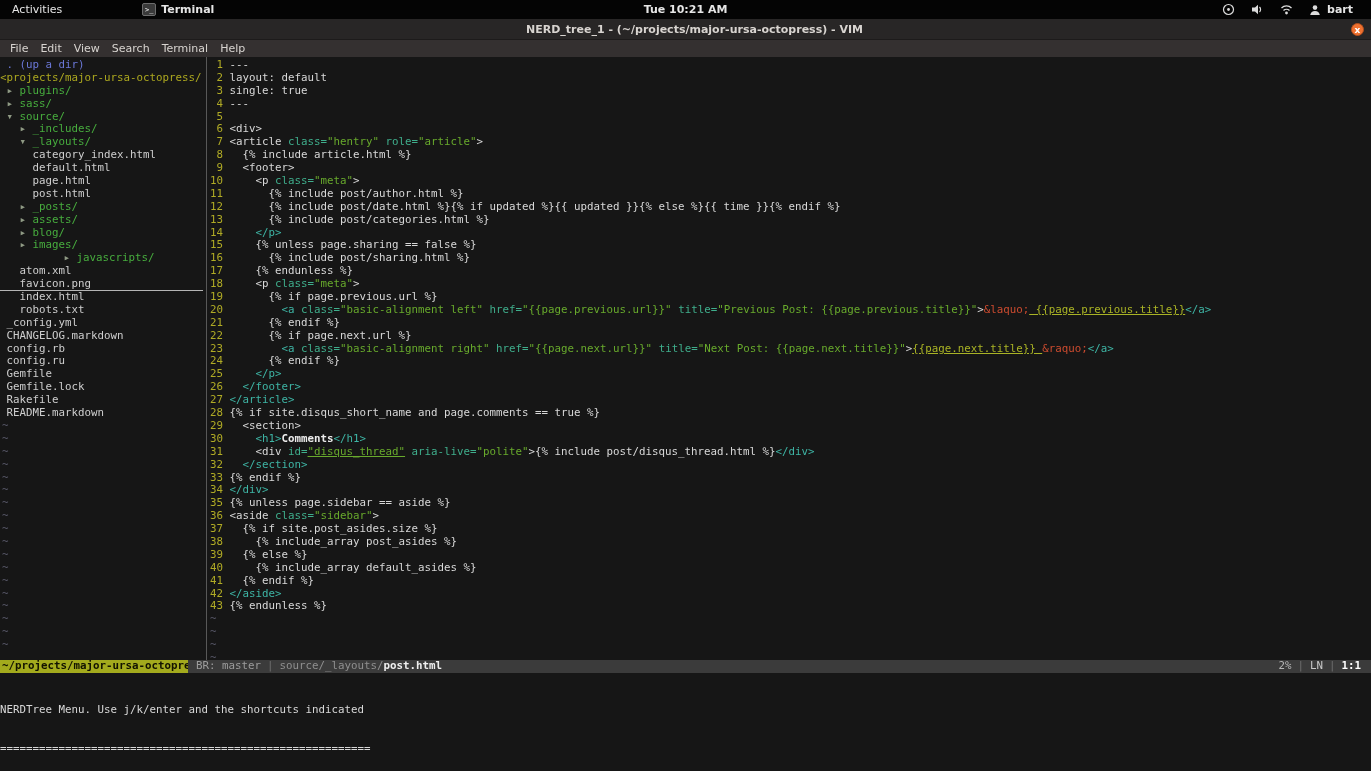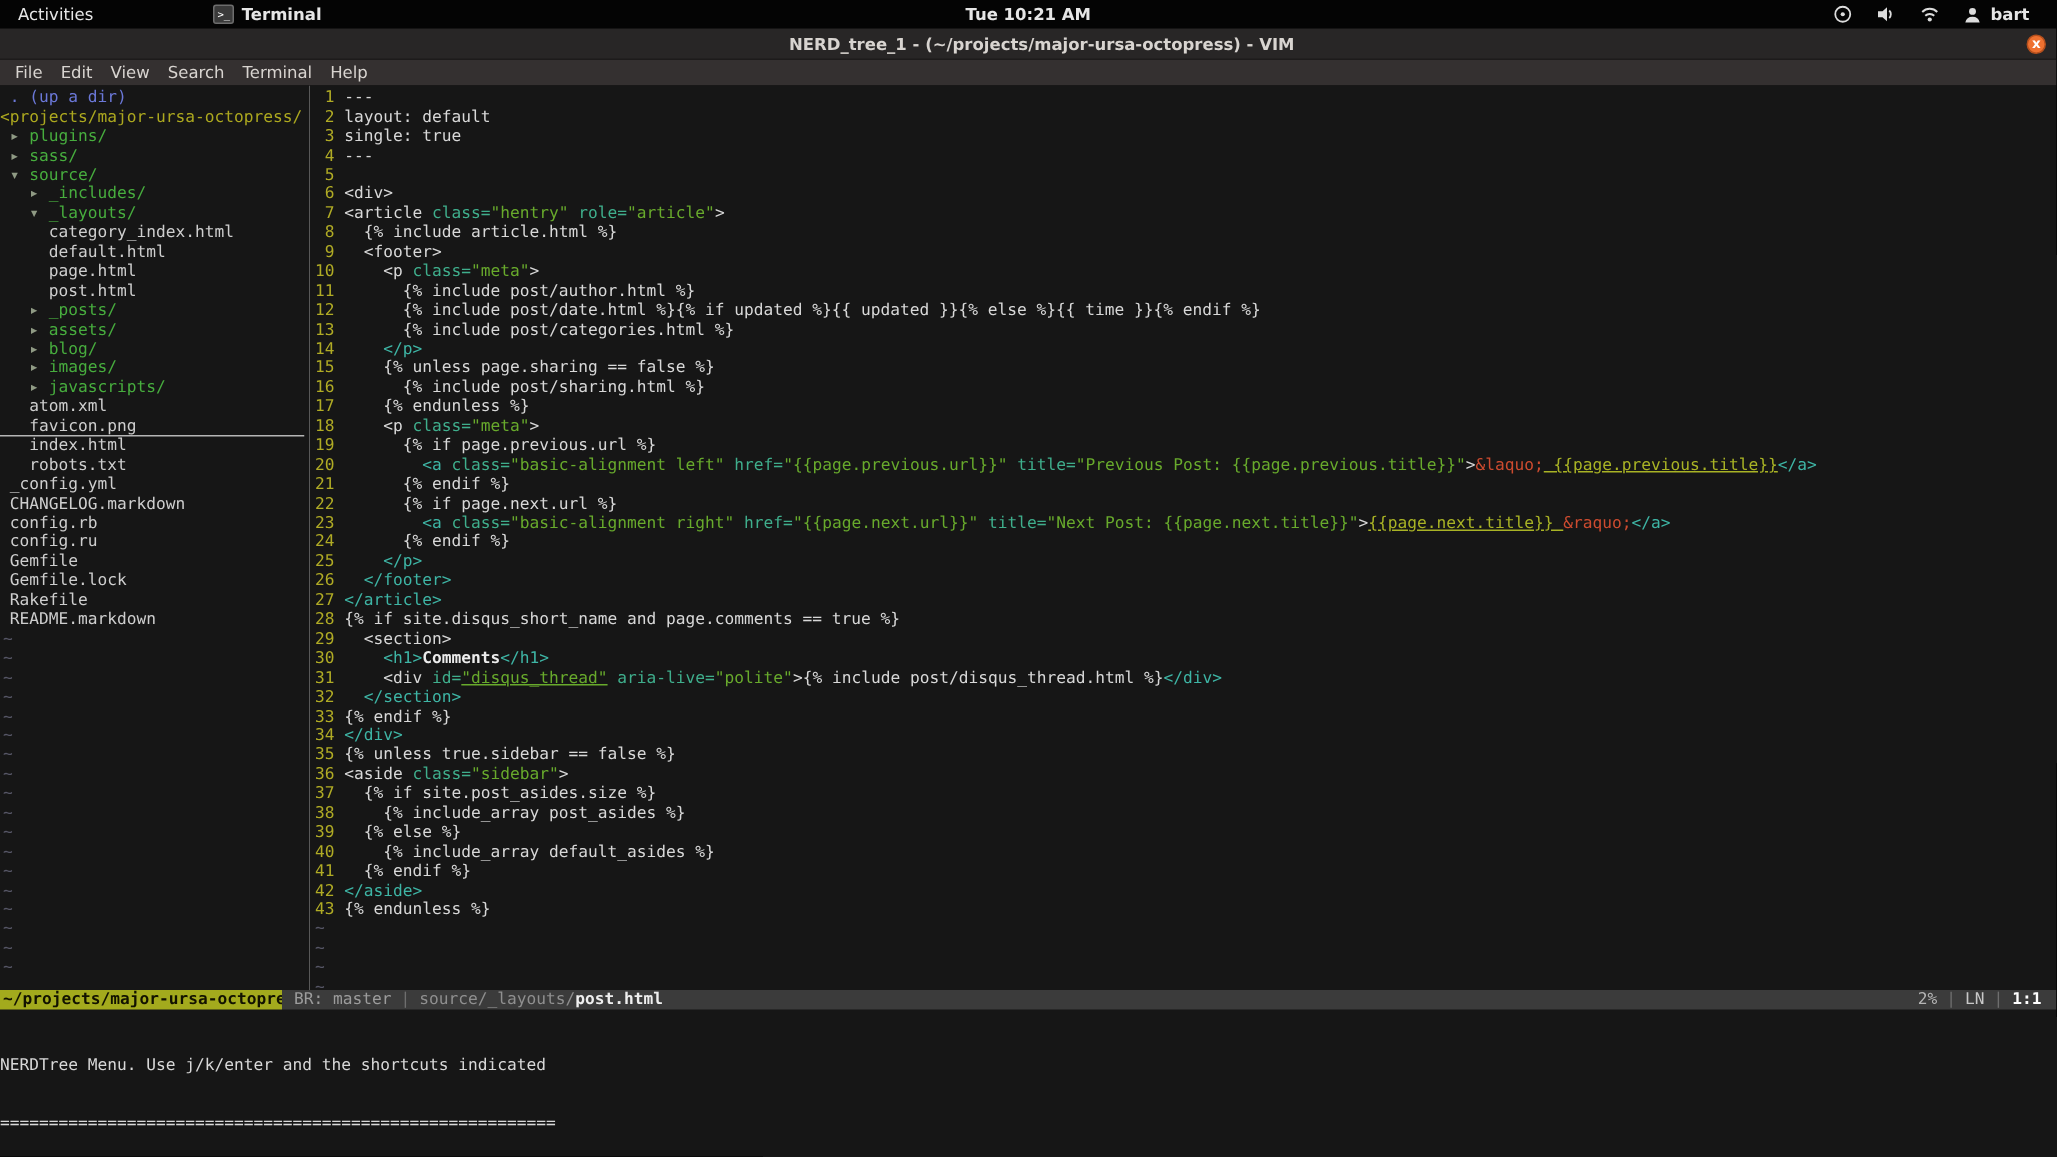--- a/index.html
+++ b/index.html
@@ -154,21 +154,21 @@
           <div class="trow" style="padding-left: 3ch;"><span class="arr">▸ </span><span class="t-dir">_includes/</span></div>
           <div class="trow" style="padding-left: 3ch;"><span class="arr">▾ </span><span class="t-dir">_layouts/</span></div>
           <div class="trow" style="padding-left: 5ch;"><span class="t-file">category_index.html</span></div>
           <div class="trow" style="padding-left: 5ch;"><span class="t-file">default.html</span></div>
           <div class="trow" style="padding-left: 5ch;"><span class="t-file">page.html</span></div>
           <div class="trow" style="padding-left: 5ch;"><span class="t-file">post.html</span></div>
           <div class="trow" style="padding-left: 3ch;"><span class="arr">▸ </span><span class="t-dir">_posts/</span></div>
           <div class="trow" style="padding-left: 3ch;"><span class="arr">▸ </span><span class="t-dir">assets/</span></div>
           <div class="trow" style="padding-left: 3ch;"><span class="arr">▸ </span><span class="t-dir">blog/</span></div>
           <div class="trow" style="padding-left: 3ch;"><span class="arr">▸ </span><span class="t-dir">images/</span></div>
-          <div class="trow" style="padding-left: 3ch;"><span class="arr">▸ </span><span class="t-dir">javascripts/</span></div>
+          <div class="trow" style="padding-left: 3ch; margin-left: 44px;"><span class="arr">▸ </span><span class="t-dir">javascripts/</span></div>
           <div class="trow" style="padding-left: 3ch;"><span class="t-file">atom.xml</span></div>
           <div class="trow cur" style="padding-left: 3ch;"><span class="t-file">favicon.png</span></div>
           <div class="trow" style="padding-left: 3ch;"><span class="t-file">index.html</span></div>
           <div class="trow" style="padding-left: 3ch;"><span class="t-file">robots.txt</span></div>
           <div class="trow" style="padding-left: 1ch;"><span class="t-file">_config.yml</span></div>
           <div class="trow" style="padding-left: 1ch;"><span class="t-file">CHANGELOG.markdown</span></div>
           <div class="trow" style="padding-left: 1ch;"><span class="t-file">config.rb</span></div>
           <div class="trow" style="padding-left: 1ch;"><span class="t-file">config.ru</span></div>
           <div class="trow" style="padding-left: 1ch;"><span class="t-file">Gemfile</span></div>
           <div class="trow" style="padding-left: 1ch;"><span class="t-file">Gemfile.lock</span></div>
@@ -222,21 +222,21 @@
           <div class="crow"><span class="ln">25</span><span class="seg-p">    </span><span class="seg-tag">&lt;/p&gt;</span></div>
           <div class="crow"><span class="ln">26</span><span class="seg-p">  </span><span class="seg-tag">&lt;/footer&gt;</span></div>
           <div class="crow"><span class="ln">27</span><span class="seg-tag">&lt;/article&gt;</span></div>
           <div class="crow"><span class="ln">28</span><span class="seg-p">{% if site.disqus_short_name and page.comments == true %}</span></div>
           <div class="crow"><span class="ln">29</span><span class="seg-p">  &lt;section&gt;</span></div>
           <div class="crow"><span class="ln">30</span><span class="seg-p">    </span><span class="seg-tag">&lt;h1&gt;</span><span class="seg-h1">Comments</span><span class="seg-tag">&lt;/h1&gt;</span></div>
           <div class="crow"><span class="ln">31</span><span class="seg-p">    &lt;div </span><span class="seg-attr">id=</span><span class="seg-strU">"disqus_thread"</span><span class="seg-p"> </span><span class="seg-attr">aria-live=</span><span class="seg-str">"polite"</span><span class="seg-p">&gt;{% include post/disqus_thread.html %}</span><span class="seg-tag">&lt;/div&gt;</span></div>
           <div class="crow"><span class="ln">32</span><span class="seg-p">  </span><span class="seg-tag">&lt;/section&gt;</span></div>
           <div class="crow"><span class="ln">33</span><span class="seg-p">{% endif %}</span></div>
           <div class="crow"><span class="ln">34</span><span class="seg-tag">&lt;/div&gt;</span></div>
-          <div class="crow"><span class="ln">35</span><span class="seg-p">{% unless true.sidebar == false %}</span></div>
+          <div class="crow"><span class="ln">35</span><span class="seg-p">{% unless page.sidebar == aside %}</span></div>
           <div class="crow"><span class="ln">36</span><span class="seg-p">&lt;aside </span><span class="seg-attr">class=</span><span class="seg-str">"sidebar"</span><span class="seg-p">&gt;</span></div>
           <div class="crow"><span class="ln">37</span><span class="seg-p">  {% if site.post_asides.size %}</span></div>
           <div class="crow"><span class="ln">38</span><span class="seg-p">    {% include_array post_asides %}</span></div>
           <div class="crow"><span class="ln">39</span><span class="seg-p">  {% else %}</span></div>
           <div class="crow"><span class="ln">40</span><span class="seg-p">    {% include_array default_asides %}</span></div>
           <div class="crow"><span class="ln">41</span><span class="seg-p">  {% endif %}</span></div>
           <div class="crow"><span class="ln">42</span><span class="seg-tag">&lt;/aside&gt;</span></div>
           <div class="crow"><span class="ln">43</span><span class="seg-p">{% endunless %}</span></div>
           <div class="crow tilde2">~</div>
           <div class="crow tilde2">~</div>

